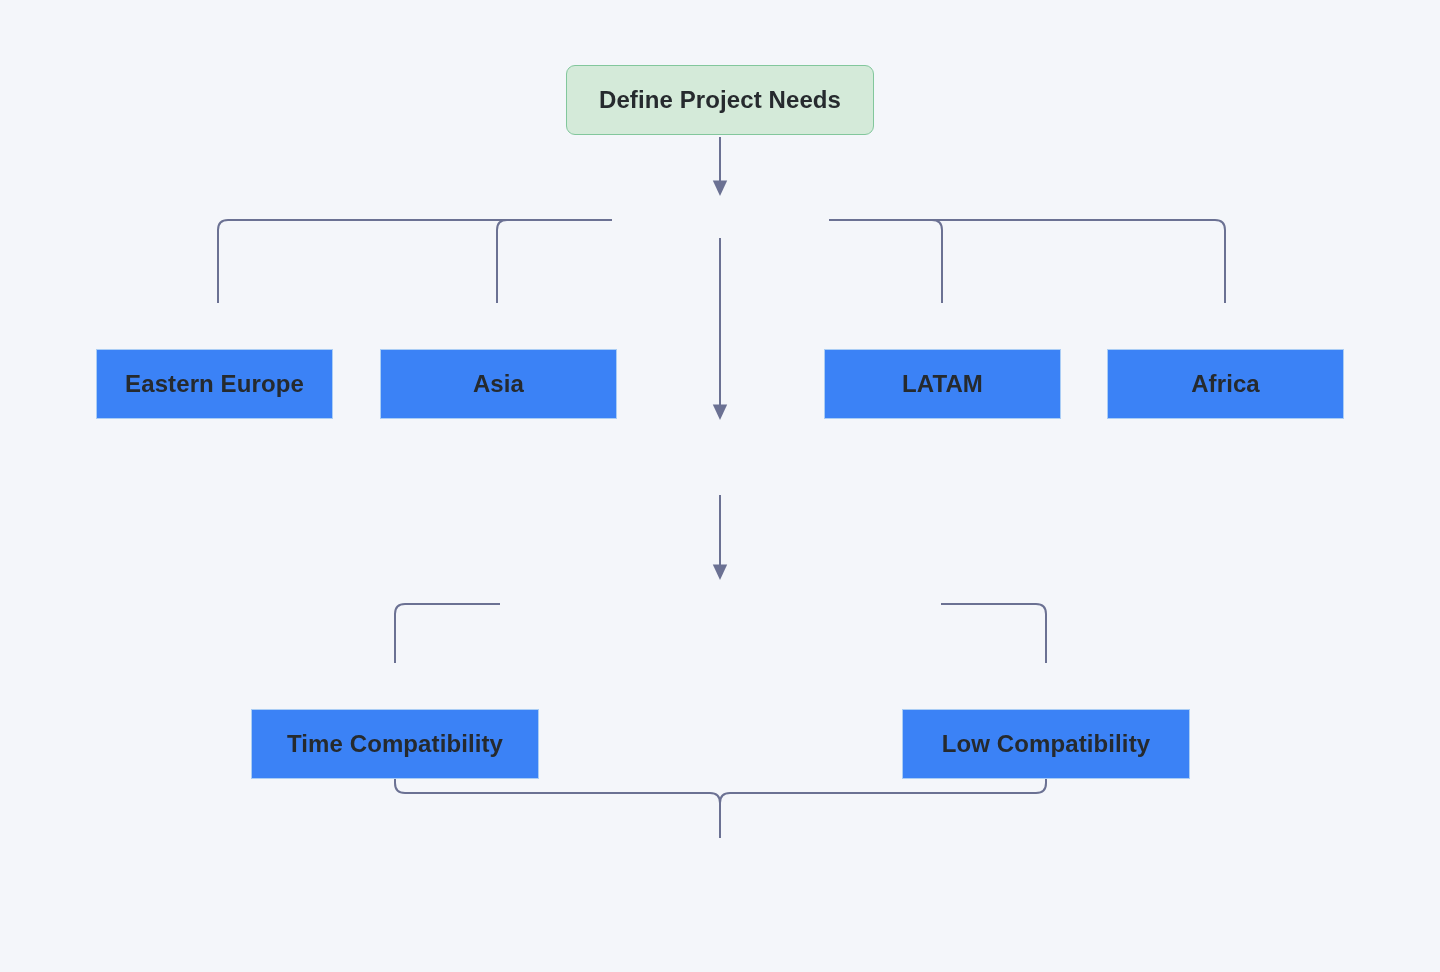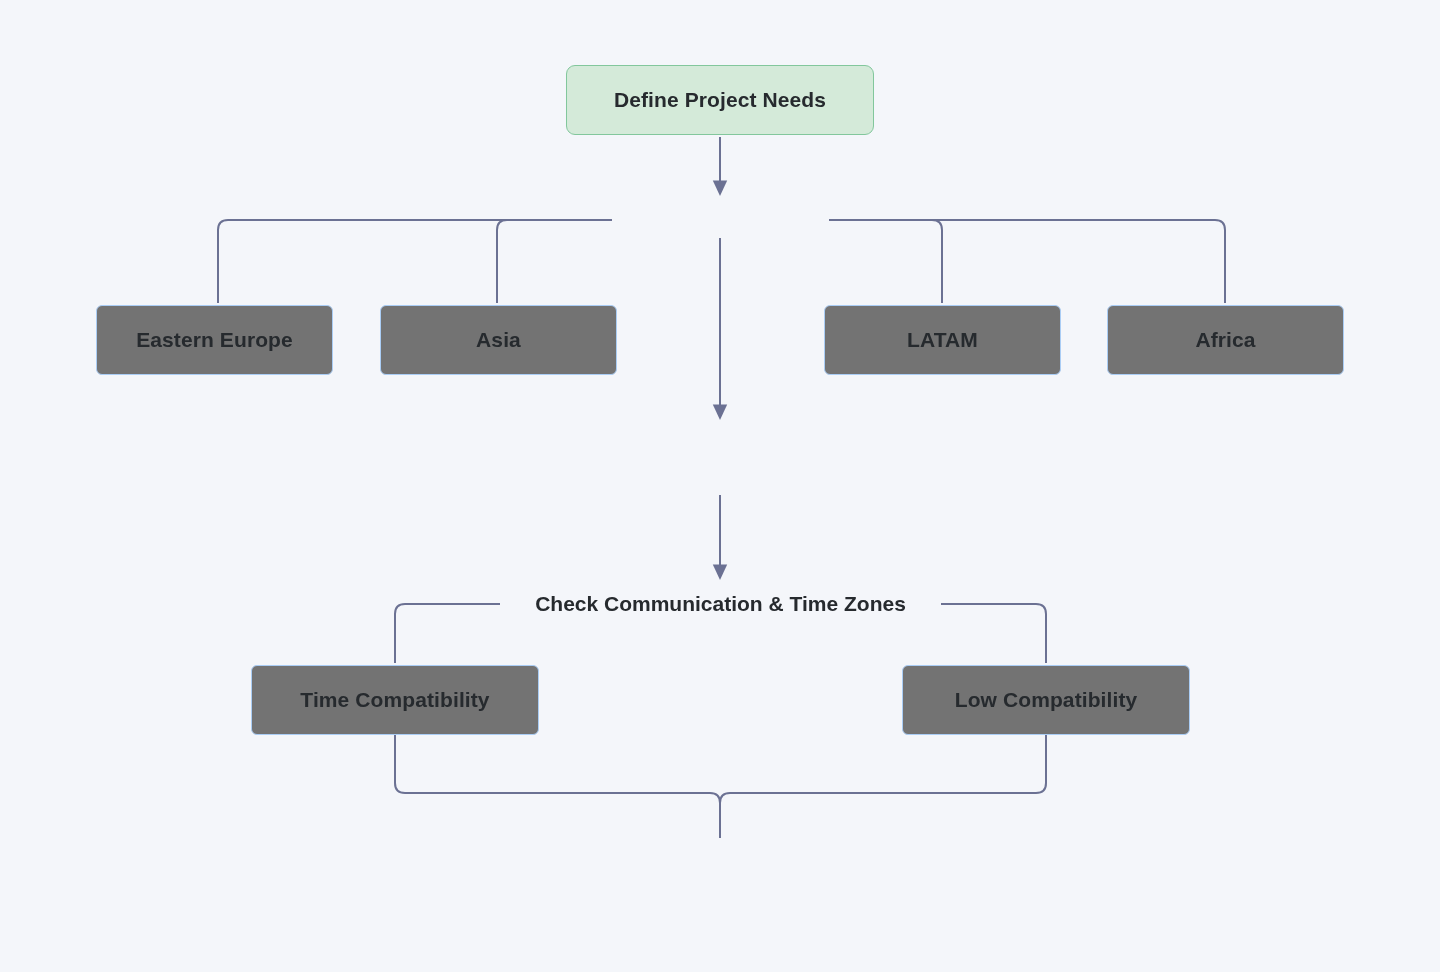--- a/index.html
+++ b/index.html
@@ -27,36 +27,37 @@
     height: 972px;
     pointer-events: none;
   }
   .node {
     position: absolute;
     box-sizing: border-box;
     display: flex;
     align-items: center;
     justify-content: center;
     text-align: left;
-    font-size: 21px;
+    font-size: 24px;
     font-weight: bold;
     color: #262a2e;
     letter-spacing: 0.1px;
     line-height: 1.2;
     white-space: nowrap;
   }
   .node-green {
     background: #d4ead9;
     border: 1.6px solid #82c79c;
     border-radius: 9px;
   }
   .node-blue {
-    background: #737373;
+    background: #3b82f6;
     border: 1.6px solid #aacdf5;
-    border-radius: 6px;
+    border-radius: 0;
+    margin-top: 44px;
   }
   .node-pill {
     background: #e9eaec;
     border: 1.6px solid #d5d7db;
     border-radius: 40px;
   }
   .edge-label {
     position: absolute;
     box-sizing: border-box;
     display: flex;
@@ -114,20 +115,19 @@
 
   <div class="node node-blue" style="left:96px; top:305px; width:237px; height:70px;">Eastern Europe</div>
 
   <div class="node node-blue" style="left:380px; top:305px; width:237px; height:70px;">Asia</div>
 
   <div class="node node-blue" style="left:824px; top:305px; width:237px; height:70px;">LATAM</div>
 
   <div class="node node-blue" style="left:1107px; top:305px; width:237px; height:70px;">Africa</div>
 
 
-  <div class="edge-label" style="left:500px; top:589px; width:441px; height:30px;">Check Communication &amp; Time Zones</div>
 
   <div class="node node-blue" style="left:251px; top:665px; width:288px; height:70px;">Time Compatibility</div>
 
   <div class="node node-blue" style="left:902px; top:665px; width:288px; height:70px;">Low Compatibility</div>
 
 
 </div>
 
 </body></html>

